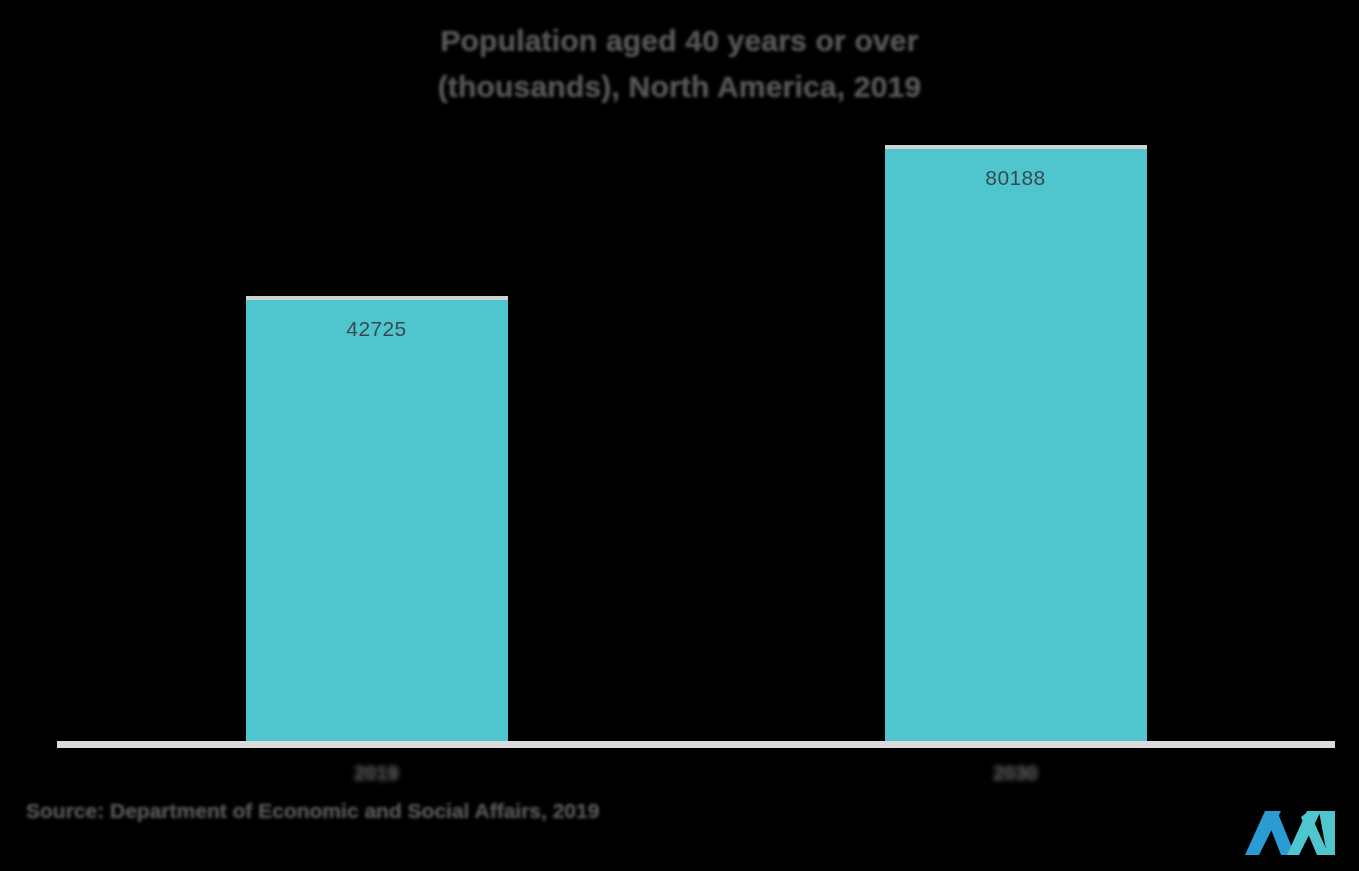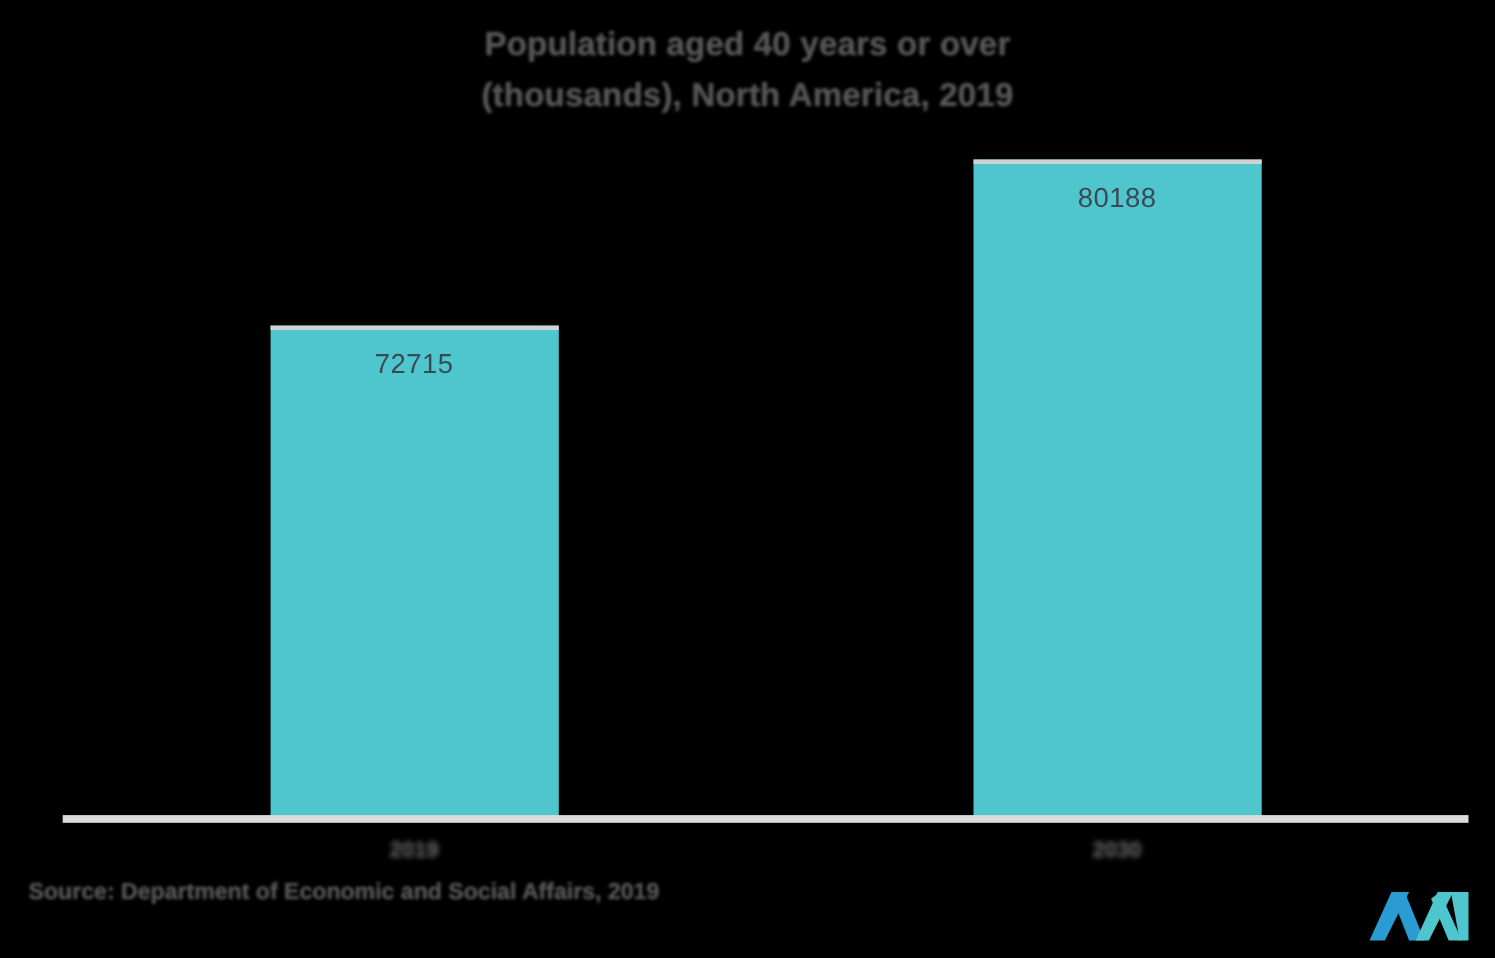--- a/index.html
+++ b/index.html
@@ -62,21 +62,21 @@
     position:relative;
     width:262px;
     background:#4FC6CE;
     border-top:4px solid #d2d2d2;
   }
   .bar-value {
     position:absolute;
     left:0; right:0;
     top:17px;
     text-align:center;
-    font-size:25px;
+    font-size:21px;
     color:#3b4a52;
     letter-spacing:0.4px;
   }
 
   
   .axis-line {
     position:absolute;
     left:57px;
     width:1278px;
     top:741px;
@@ -136,21 +136,21 @@
   <div class="title-block">
     <span class="title-line">Population aged 40 years or over</span>
     <span class="title-line">(thousands), North America, 2019</span>
   </div>
 
   <div class="plot-area">
     <div class="bars-row">
 
       <div class="bar-slot">
         <div class="bar" style="height:73%">
-          <span class="bar-value">72715</span>
+          <span class="bar-value">42725</span>
         </div>
       </div>
 
       <div class="bar-slot">
         <div class="bar" style="height:97.6%">
           <span class="bar-value">80188</span>
         </div>
       </div>
 
     </div>

